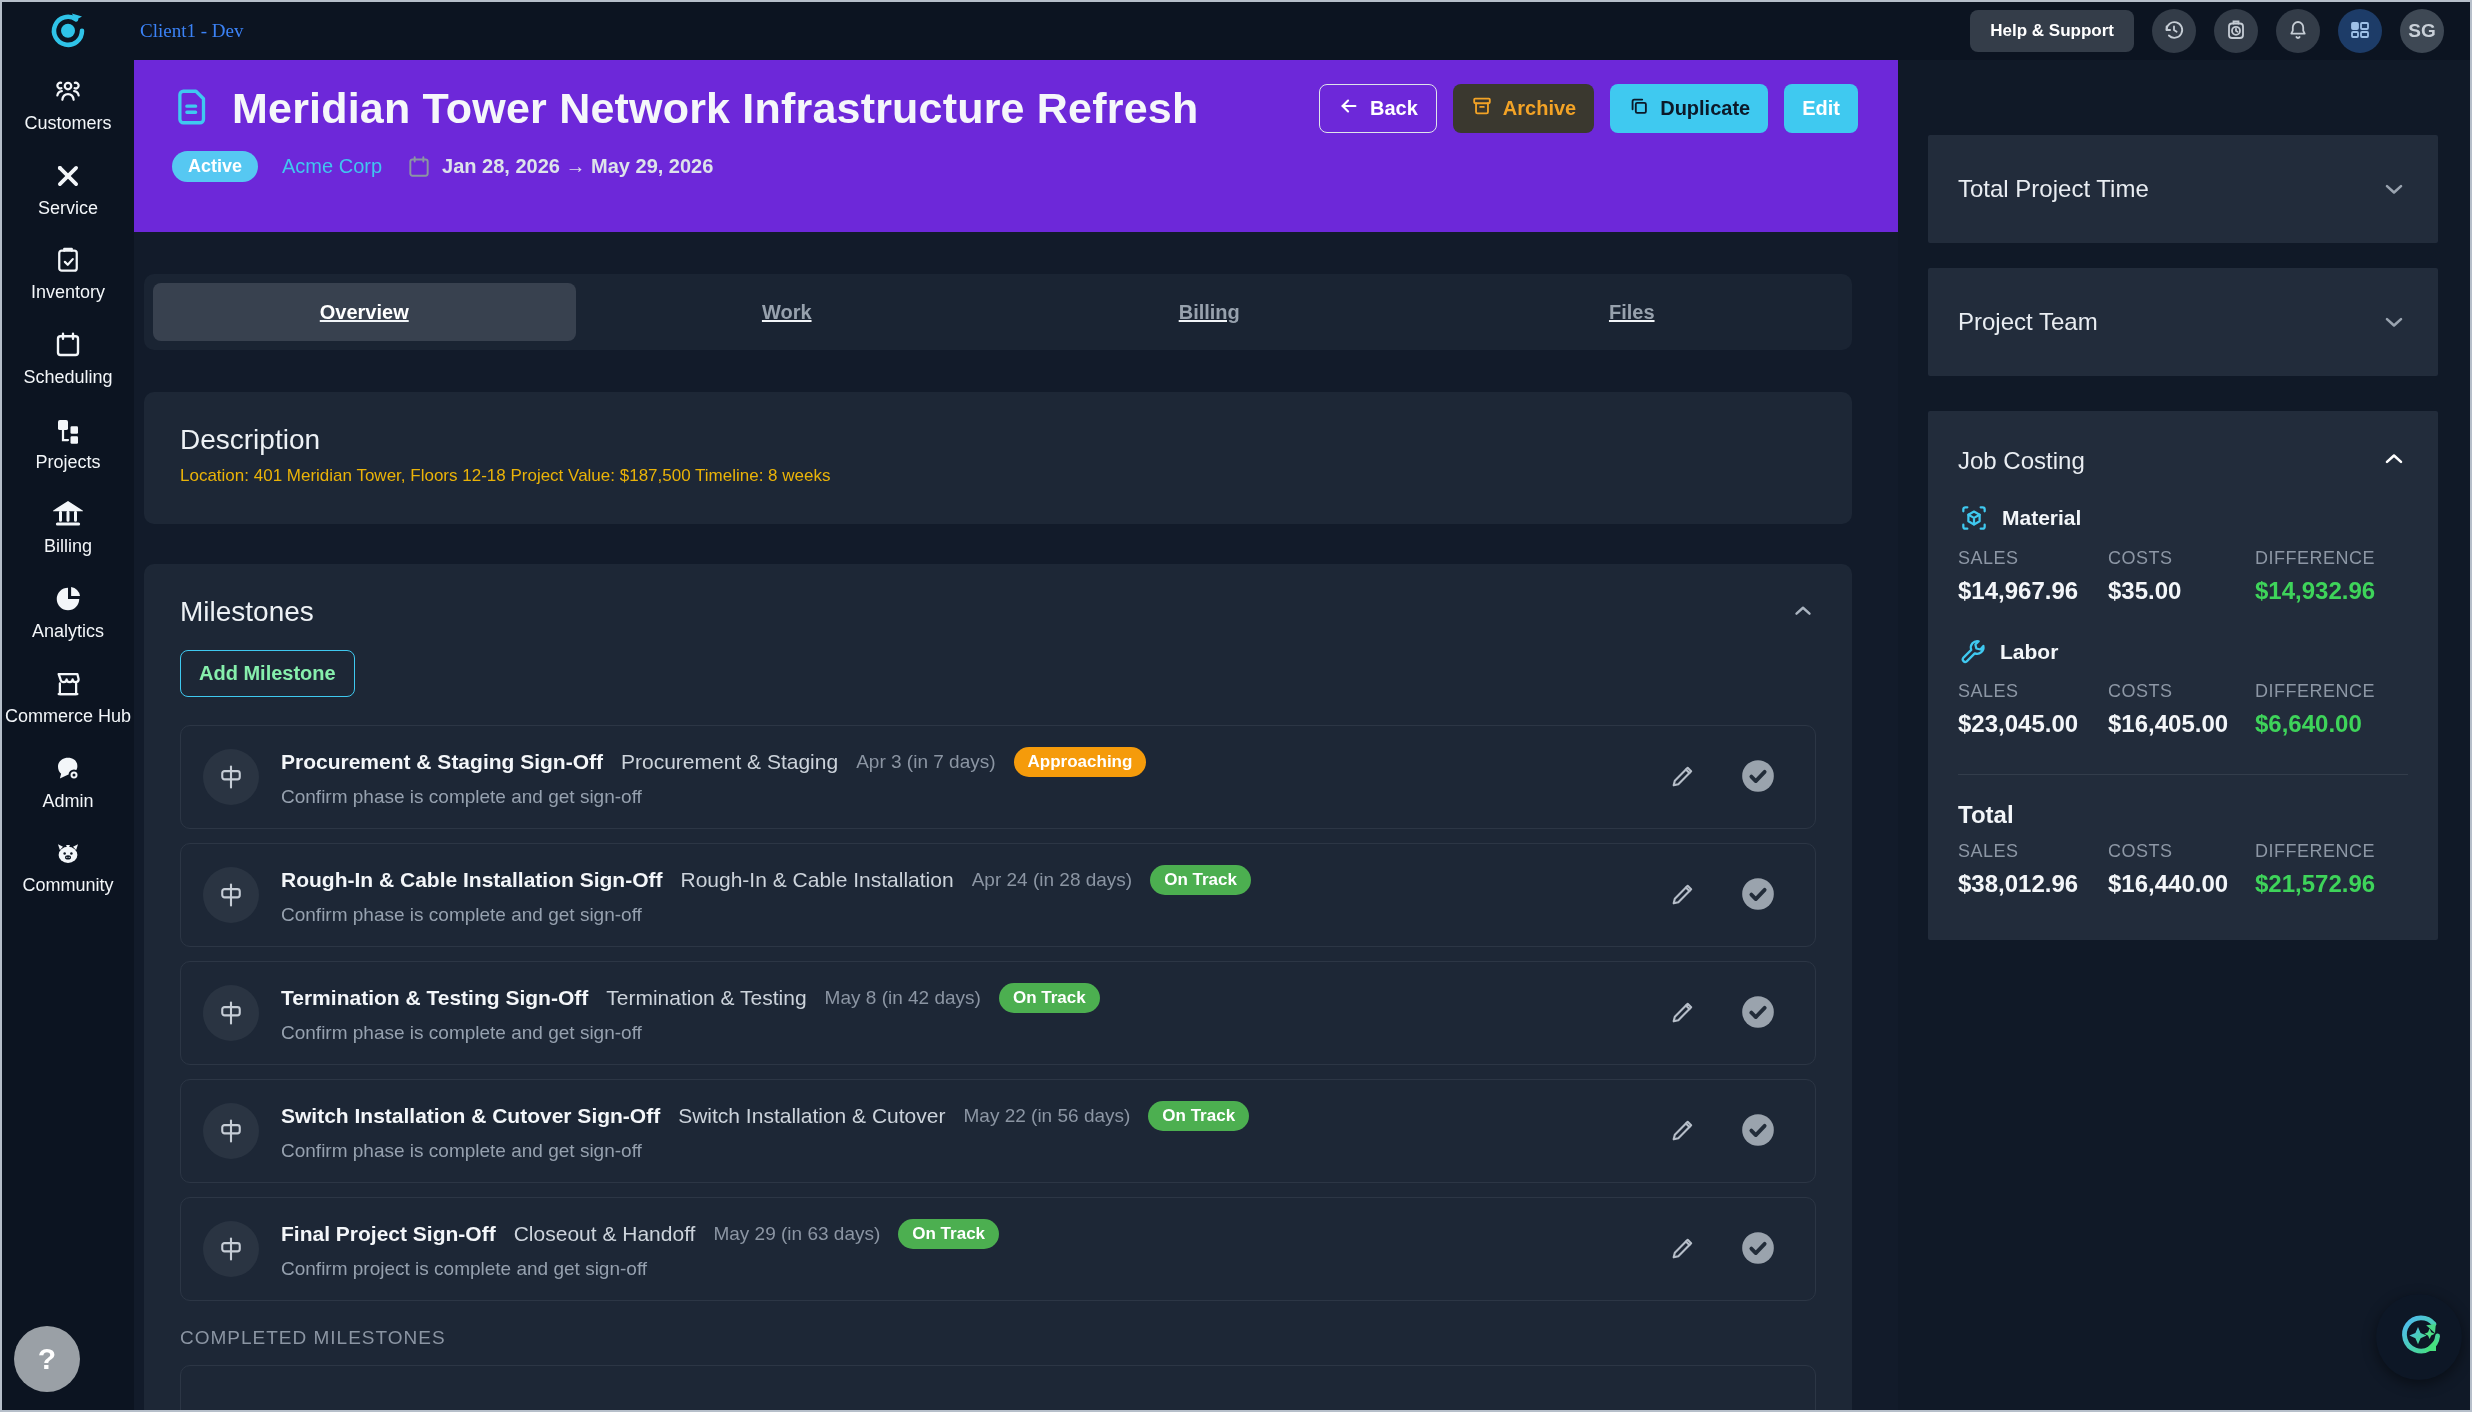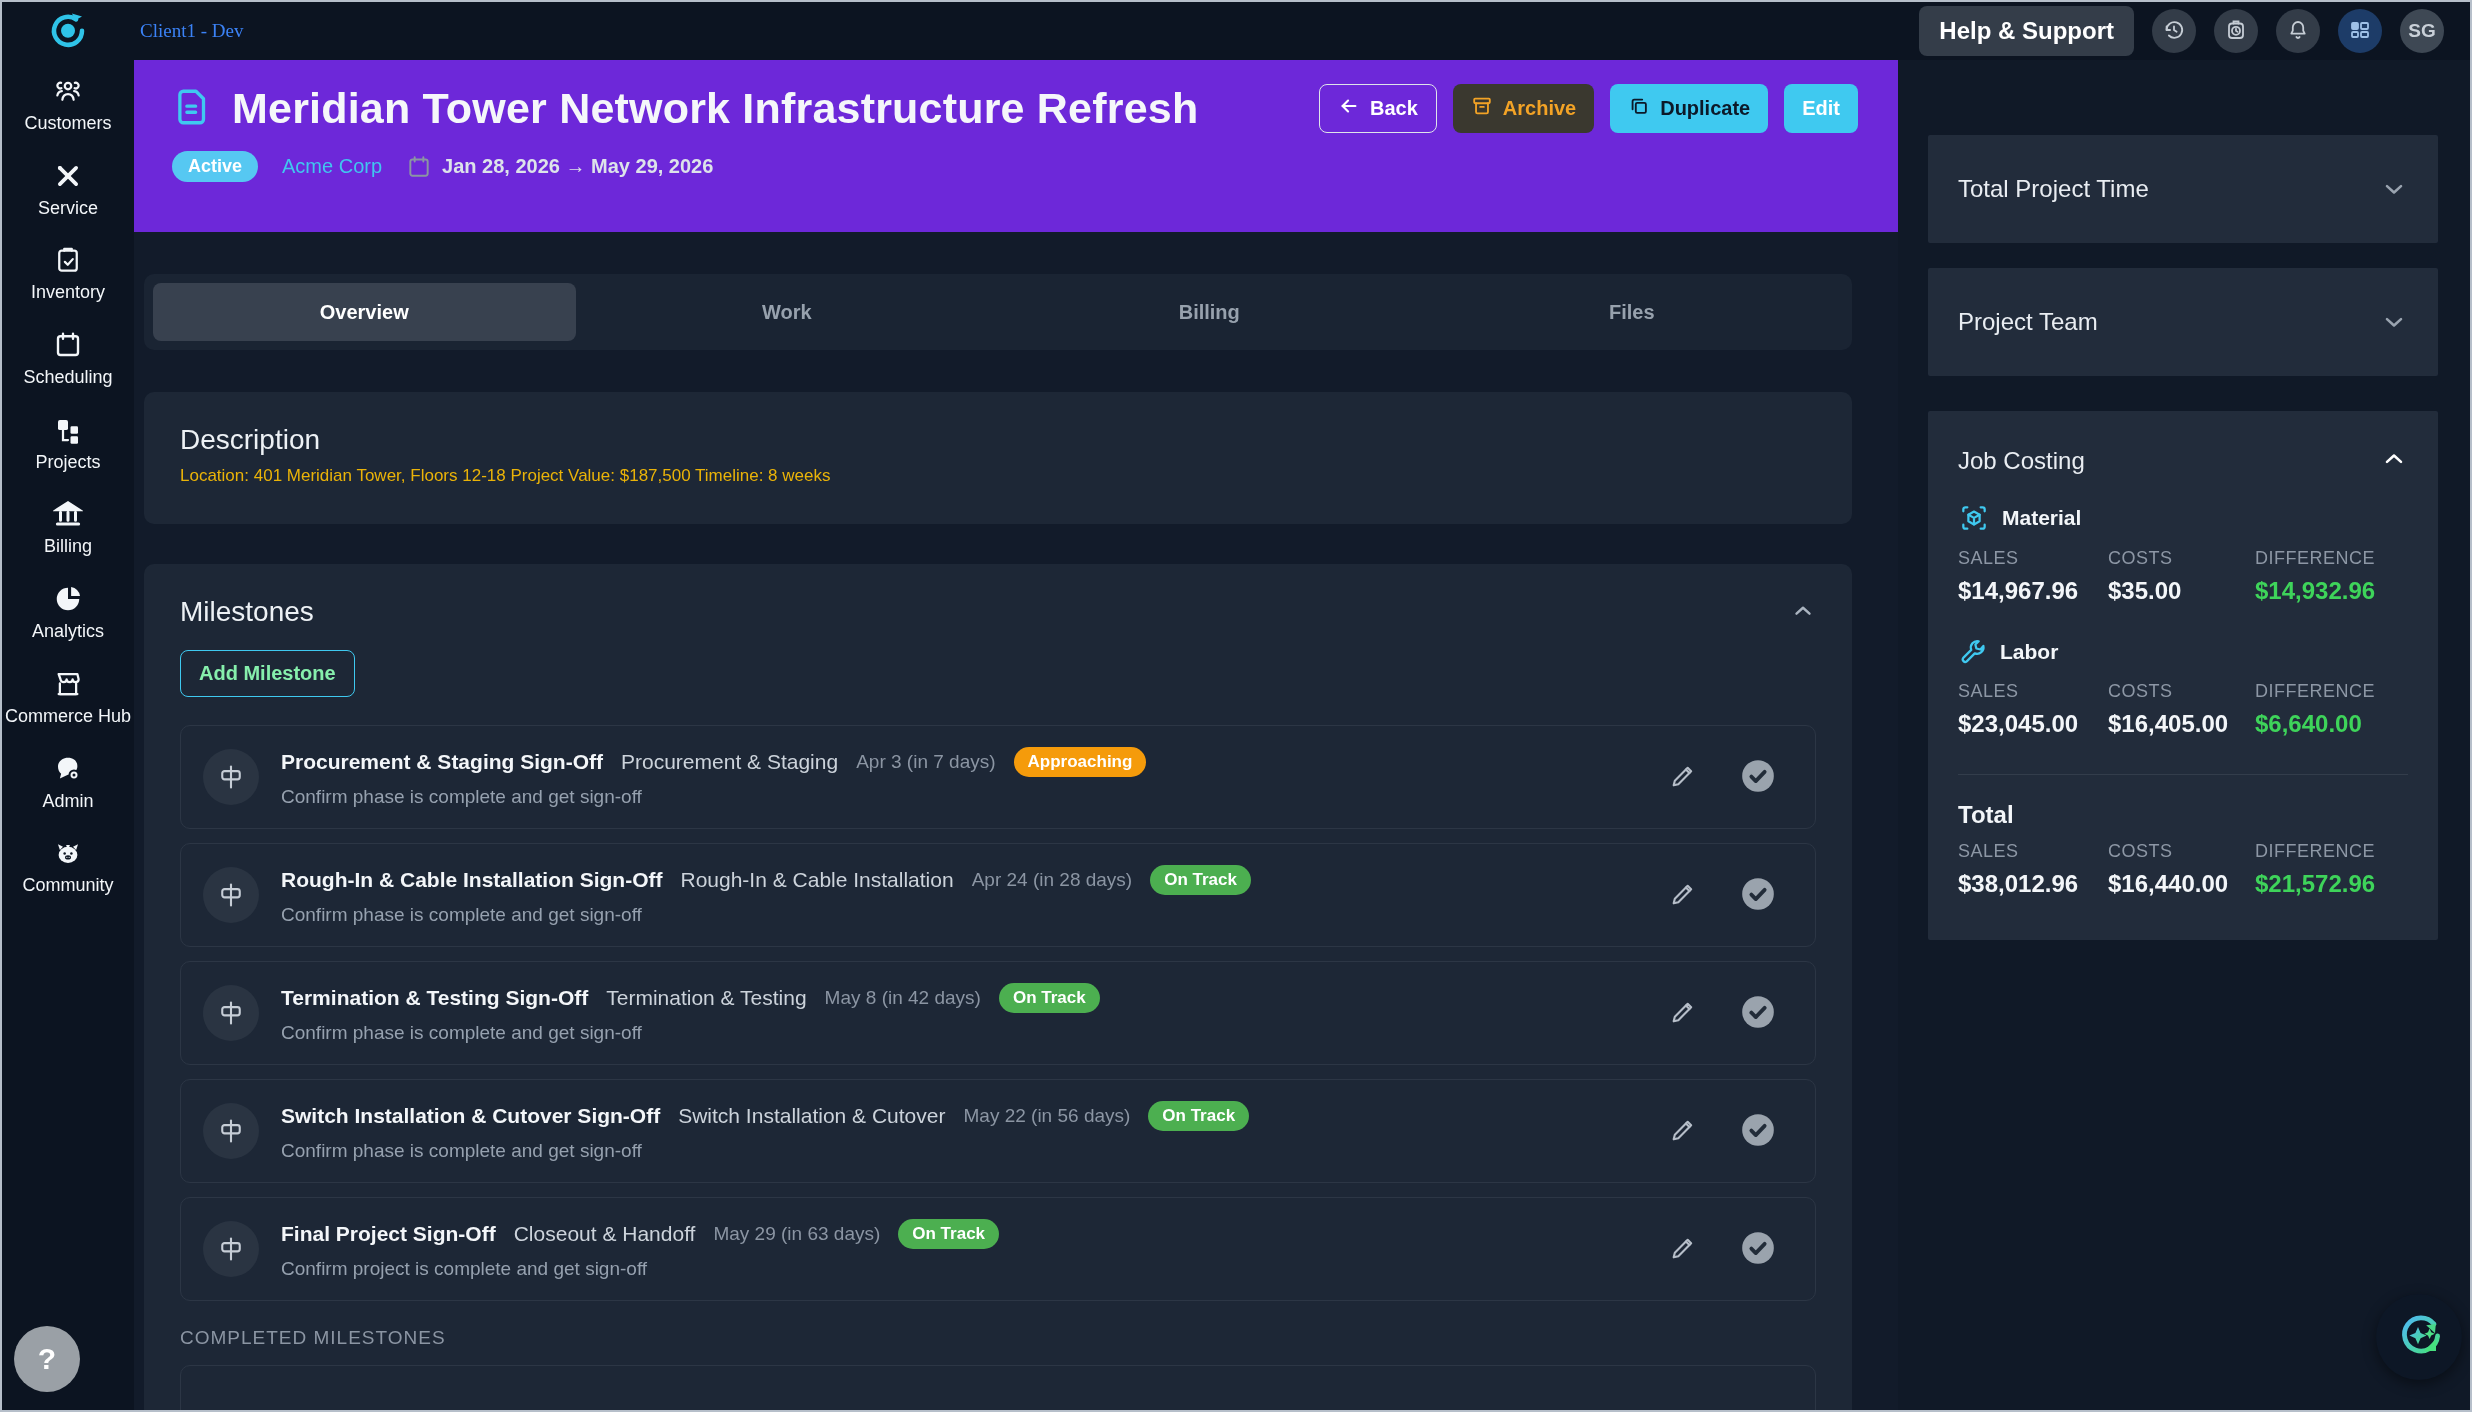--- a/index.html
+++ b/index.html
@@ -9,21 +9,21 @@
     position:relative; width:2472px; height:1412px; overflow:hidden;
     background:#0c1421; border:2px solid #b6bfca;
     display:grid; grid-template-columns:132px 1fr 572px; grid-template-rows:58px 1fr;
     color:#f2f5f8;
   }
   
   .logo-cell{ grid-row:1; grid-column:1; display:flex; align-items:center; justify-content:center; background:#0c1421; cursor:pointer;}
   .topbar{ grid-row:1; grid-column:2/4; background:#0c1421; display:flex; align-items:center; padding:0 26px 0 6px; }
   .env{ font-size:19px; color:#3b82f6;font-family:Liberation Serif, serif; }
   .topbar-right{ margin-left:auto; display:flex; align-items:center; gap:18px; }
-  .help-support{ background:#343d49; border:none; color:#fff; font-family:inherit; font-size:24px; font-weight:700; padding:11px 20px; border-radius:8px; cursor:pointer; }
+  .help-support{ background:#343d49; border:none; color:#fff; font-family:inherit; font-size:17px; font-weight:700; padding:11px 20px; border-radius:8px; cursor:pointer; }
   .iconbtn{ width:44px; height:44px; border-radius:50%; background:#333c48; border:none; color:#c6cdd5; display:flex; align-items:center; justify-content:center; cursor:pointer; }
   .iconbtn.apps{ background:#1d3c68; color:#9fc1e8; }
   .avatar{ width:44px; height:44px; border-radius:50%; background:#3e4854; border:none; color:#c9d0d8; font-family:inherit; font-size:19px; font-weight:700; display:flex; align-items:center; justify-content:center; cursor:pointer; }
   
   .sidebar{ grid-row:2; grid-column:1; background:#0c1421; position:relative; display:flex; flex-direction:column; align-items:center; padding-top:16px; overflow:hidden; }
   .nav-item{ display:flex; flex-direction:column; align-items:center; gap:7px; margin-bottom:27px; cursor:pointer; width:128px; }
   .nav-item .nicon{ color:#f3f6f9; height:30px; display:flex; align-items:center; }
   .nav-item .nlabel{ font-size:18px; color:#f3f6f9; text-align:center; line-height:1.15; }
   .help-fab{ position:absolute; left:12px; bottom:18px; width:66px; height:66px; border-radius:50%; background:#9aa0a6; border:none; color:#fff; font-family:inherit; font-size:30px; font-weight:700; cursor:pointer; }
   
@@ -38,21 +38,21 @@
   .hbtn.duplicate{ background:#3fc9f0; color:#0c1929; }
   .hbtn.edit{ background:#3fc9f0; color:#fff; }
   .meta-row{ margin-top:18px; display:flex; align-items:center; gap:24px; }
   .badge{ border-radius:999px; font-weight:700; display:inline-flex; align-items:center; }
   .badge.active{ background:#56c8f2; color:#fff; font-size:18px; padding:5px 16px; }
   .company-link{ color:#41c6ef; font-size:20px; text-decoration:none; cursor:pointer; }
   .date-wrap{ display:flex; align-items:center; gap:10px; }
   .date-text{ font-size:20px; font-weight:600; color:#dde3ea; }
   .cal-icon{ color:#8b95a3; display:flex; }
   
-  .tabbar{ margin:42px 46px 0 10px; background:#1a2433; border-radius:10px; padding:9px; display:flex; }
+  .tabbar{ margin:42px 46px 0 10px; background:#1a2433; border-radius:10px; padding:9px; display:flex;text-decoration:underline; }
   .tab{ flex:1; display:flex; align-items:center; justify-content:center; font-size:20px; font-weight:600; color:#97a1ad; height:58px; border-radius:8px; cursor:pointer; }
   .tab.active{ background:#38414f; color:#fff; font-weight:700; }
   
   .card{ margin:42px 46px 0 10px; background:#1d2736; border-radius:10px; padding:32px 36px 38px; }
   .card h2{ font-size:28px; font-weight:500; color:#edf1f5; }
   .desc-text{ margin-top:10px; font-size:17px; color:#eab308; }
   .milestones-card{ margin-top:40px; padding-bottom:60px; }
   .mhead{ display:flex; align-items:center; }
   .collapse-btn{ margin-left:auto; background:none; border:none; color:#aab4c0; cursor:pointer; display:flex; }
   .add-milestone{ margin-top:22px; background:transparent; border:1.5px solid #3fc9f0; color:#86efac; font-family:inherit; font-size:20px; font-weight:700; border-radius:8px; padding:11px 18px; cursor:pointer; }

